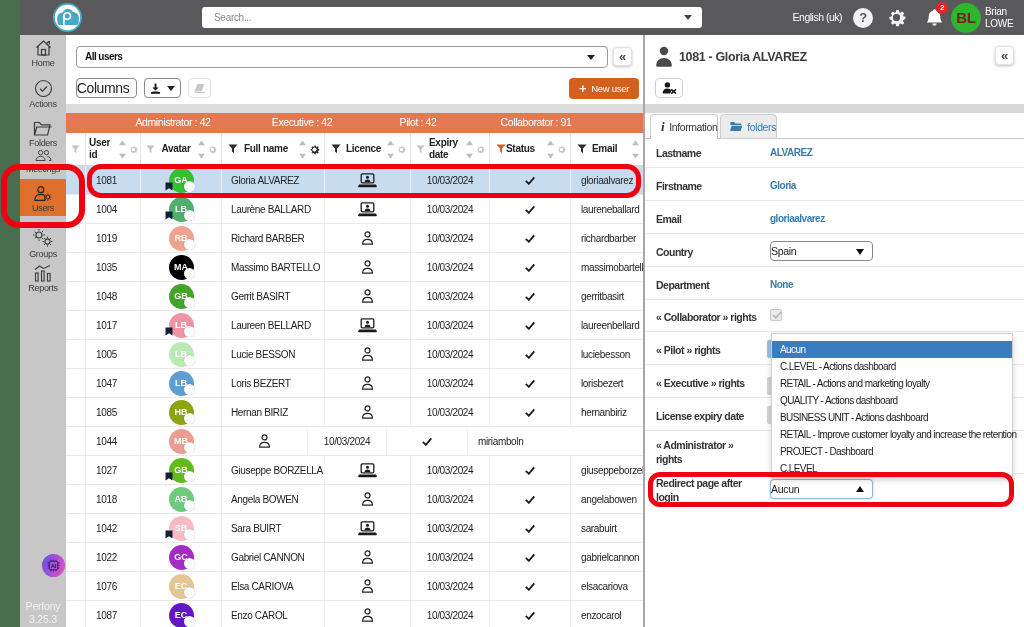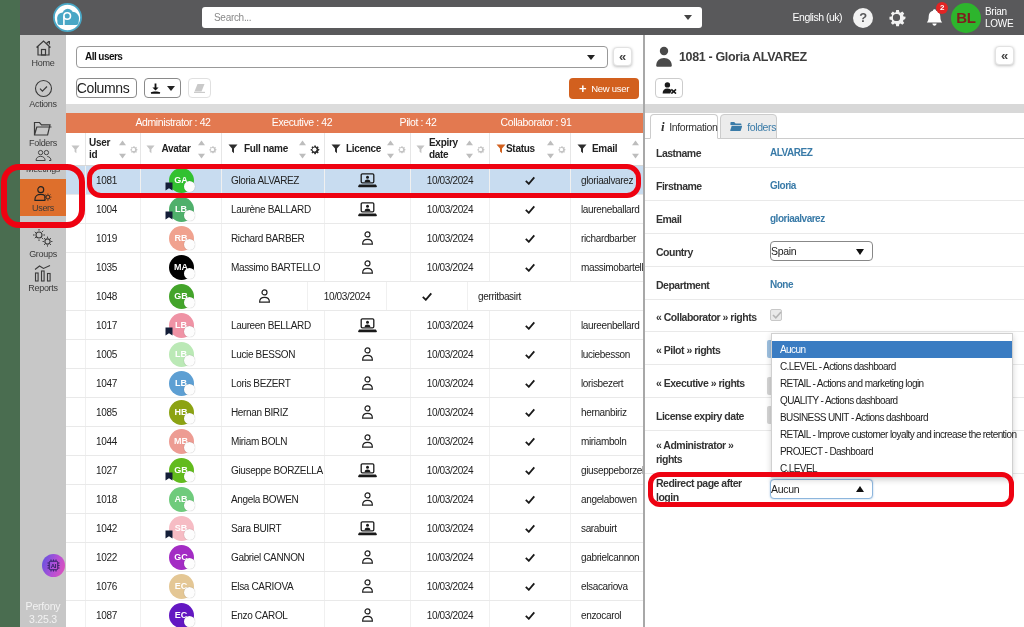--- a/index.html
+++ b/index.html
@@ -397,20 +397,21 @@
         </svg>
       </div>
     <div class="bc w8 cmail">massimobartell</div>
   </div>
   <div class="row">
     <div class="bc w1"></div>
     <div class="bc w2 cid">1048</div>
     <div class="bc w3">
         <div class="ava" style="background:#43a42a">GB<span class="dot"></span></div>
       </div>
+    <div class="bc w4 cname">Gerrit BASIRT</div>
     <div class="bc w5 cc">
         <svg width="13" height="14" viewBox="0 0 13 14">
           <circle cx="6.5" cy="3.4" r="2.5" fill="none" stroke="#222" stroke-width="1.2"></circle>
           <path d="M1.6 13.2c0-3 2.1-4.8 4.9-4.8s4.9 1.8 4.9 4.8z" fill="none" stroke="#222" stroke-width="1.2"></path>
         </svg>
       </div>
     <div class="bc w6 cc">10/03/2024</div>
     <div class="bc w7 cc">
         <svg width="10" height="9" viewBox="0 0 10 9">
           <path d="M0.8 4.8 3.8 7.8 9.3 1.3" stroke="#1a1a1a" stroke-width="1.8" fill="none"></path>
@@ -505,21 +506,20 @@
         </svg>
       </div>
     <div class="bc w8 cmail">hernanbiriz</div>
   </div>
   <div class="row">
     <div class="bc w1"></div>
     <div class="bc w2 cid">1044</div>
     <div class="bc w3">
         <div class="ava" style="background:#ed9c93">MB<span class="dot"></span></div>
       </div>
-    <div class="bc w4 cname">Miriam BOLN</div>
     <div class="bc w5 cc">
         <svg width="13" height="14" viewBox="0 0 13 14">
           <circle cx="6.5" cy="3.4" r="2.5" fill="none" stroke="#222" stroke-width="1.2"></circle>
           <path d="M1.6 13.2c0-3 2.1-4.8 4.9-4.8s4.9 1.8 4.9 4.8z" fill="none" stroke="#222" stroke-width="1.2"></path>
         </svg>
       </div>
     <div class="bc w6 cc">10/03/2024</div>
     <div class="bc w7 cc">
         <svg width="10" height="9" viewBox="0 0 10 9">
           <path d="M0.8 4.8 3.8 7.8 9.3 1.3" stroke="#1a1a1a" stroke-width="1.8" fill="none"></path>
@@ -728,21 +728,21 @@
   <div class="fsel" style="left:125px;top:5px;border-color:#8db6dd;box-shadow:0 0 2px rgba(80,140,200,.5)">Aucun<span style="position:absolute;right:8px;top:6px;width:0;height:0;border-left:4.5px solid transparent;border-right:4.5px solid transparent;border-bottom:6px solid #111"></span></div>
 </div>
 
 <div class="abs" style="left:767px;top:340px;width:4px;height:18px;background:#9dc0e0;border-radius:2px 0 0 2px"></div>
 <div class="abs" style="left:767px;top:377px;width:4px;height:18px;background:#d4d4d4;border-radius:2px 0 0 2px"></div>
 <div class="abs" style="left:767px;top:406px;width:4px;height:18px;background:#d4d4d4;border-radius:2px 0 0 2px"></div>
 
 <div class="abs" id="ddl">
   <div class="hl">Aucun</div>
   <div>C.LEVEL - Actions dashboard</div>
-  <div>RETAIL - Actions and marketing login</div>
+  <div>RETAIL - Actions and marketing loyalty</div>
   <div>QUALITY - Actions dashboard</div>
   <div>BUSINESS UNIT - Actions dashboard</div>
   <div>RETAIL - Improve customer loyalty and increase the retention</div>
   <div>PROJECT - Dashboard</div>
   <div>C.LEVEL</div>
 </div>
 
 <div class="red" style="left:1px;top:164px;width:84px;height:64px;"></div>
 <div class="red" style="left:87px;top:164px;width:554px;height:34px;border-width:5px;border-radius:14px"></div>
 <div class="red" style="left:648px;top:472px;width:366px;height:35px;border-width:5px;border-radius:12px"></div>

